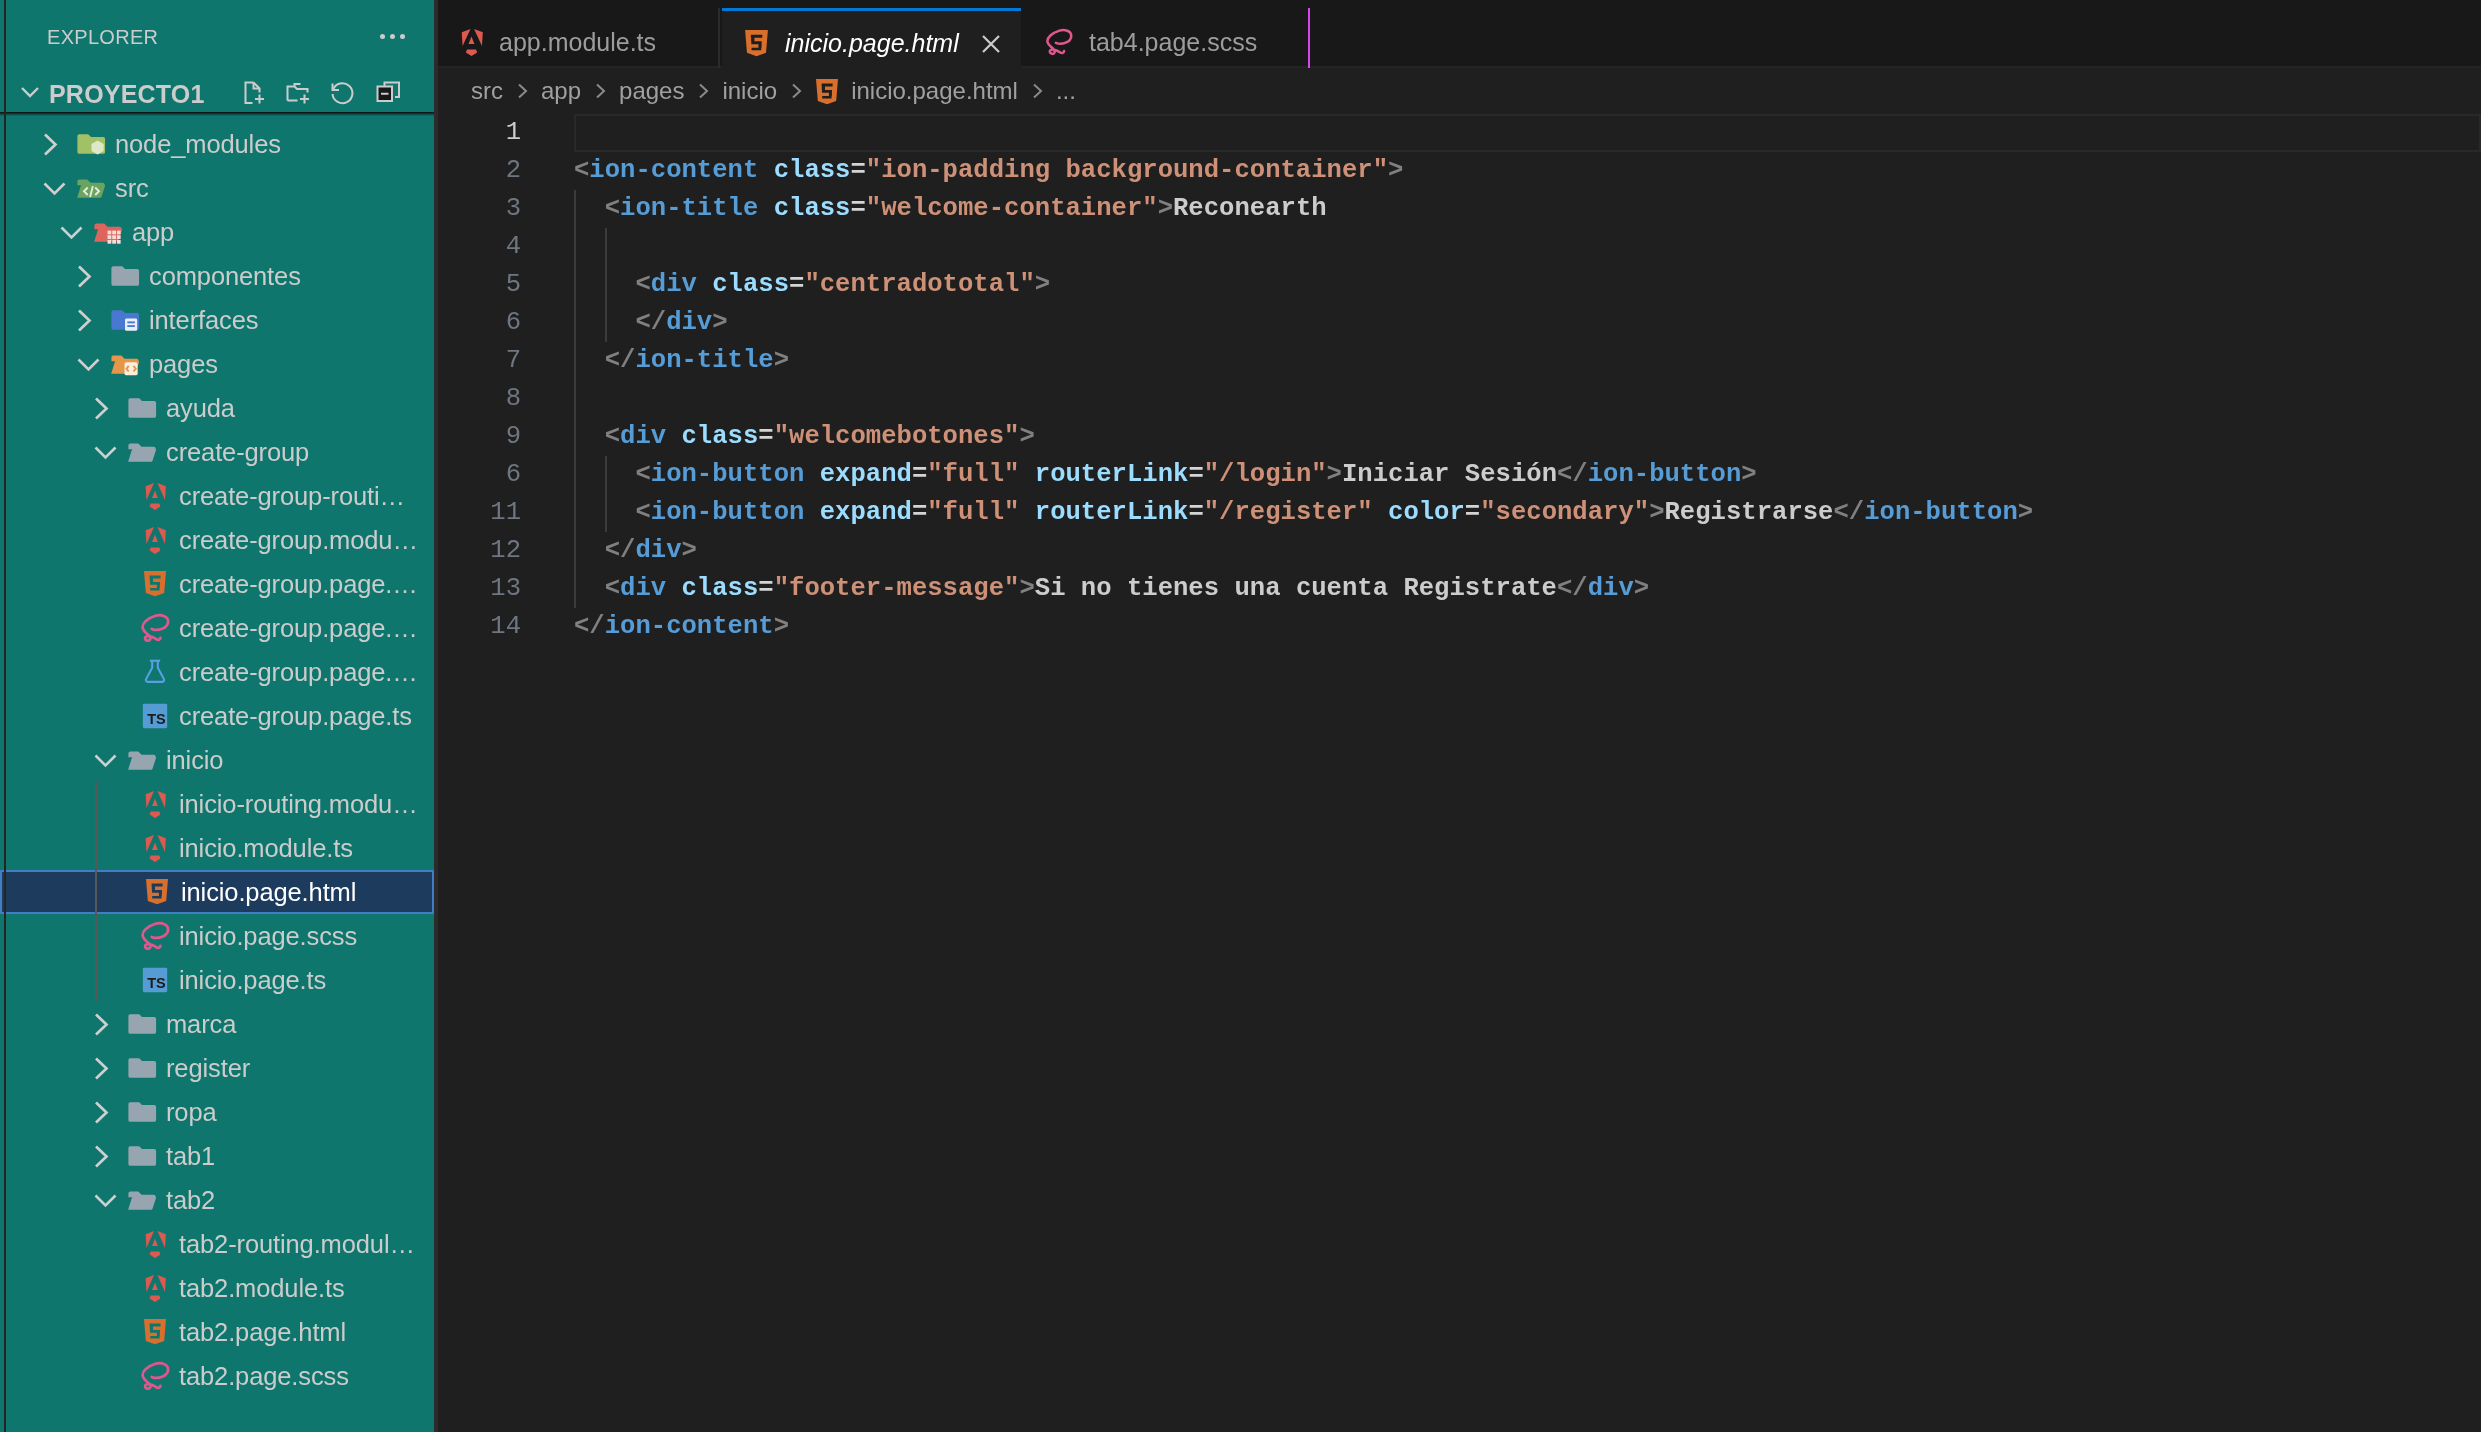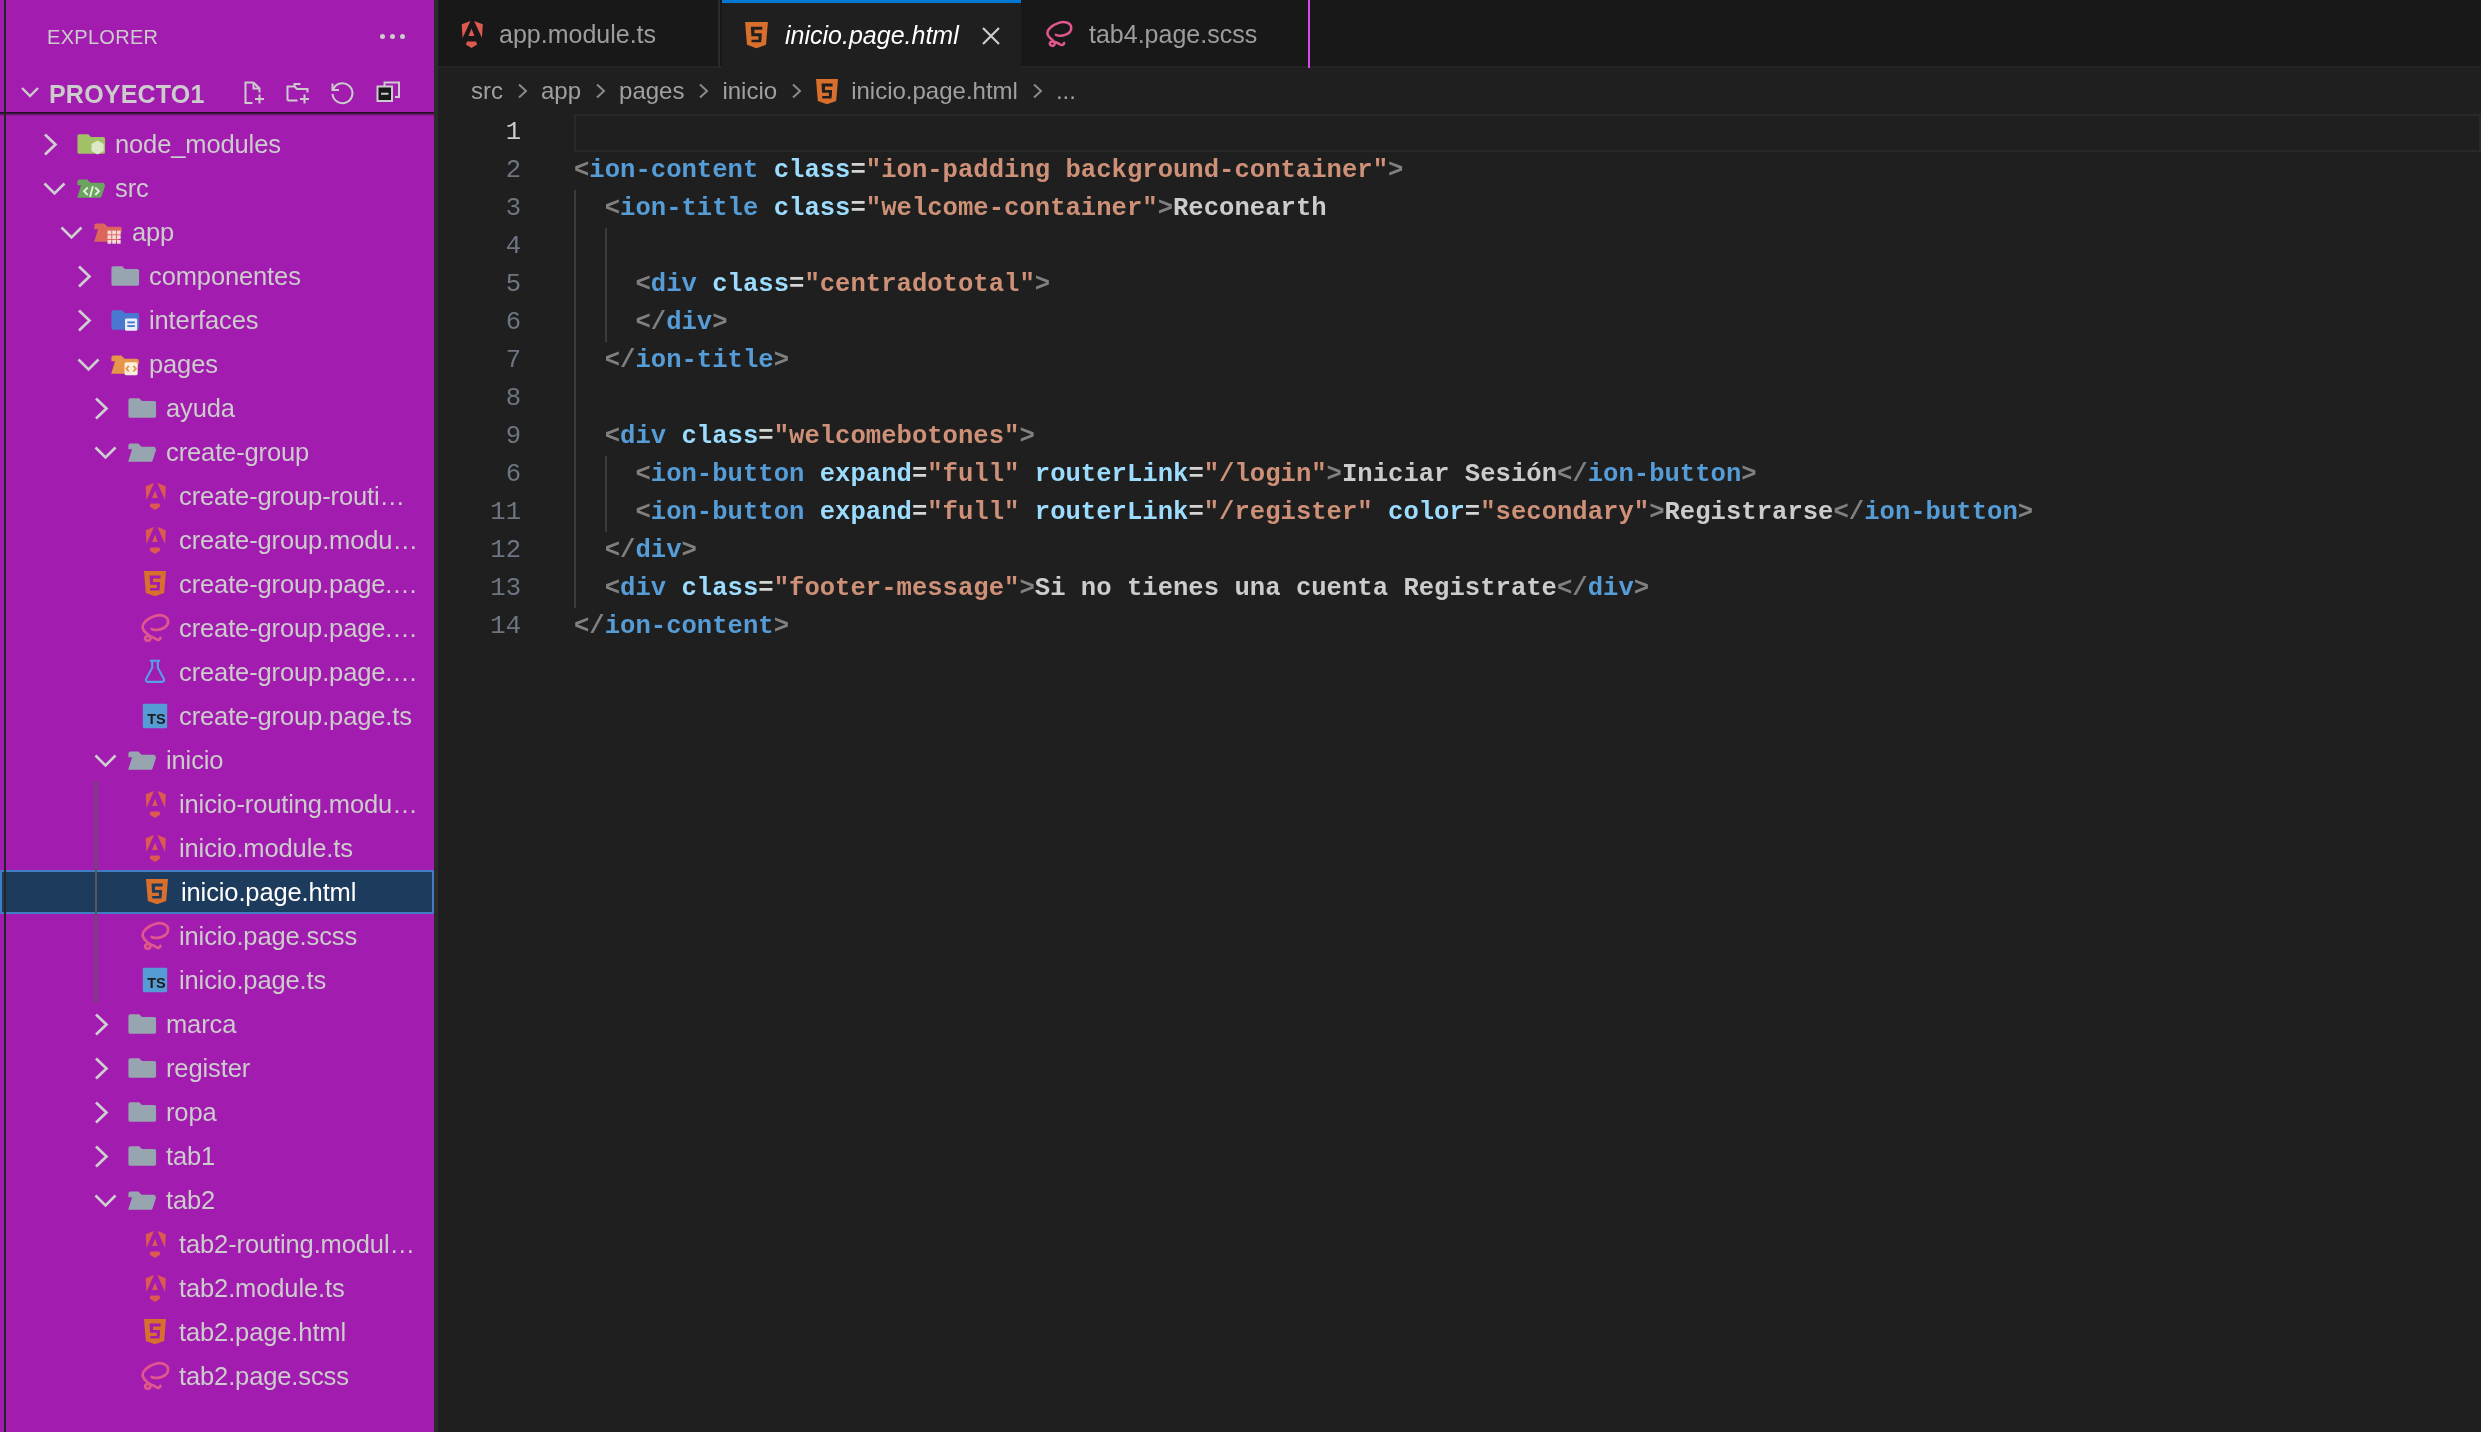--- a/index.html
+++ b/index.html
@@ -1,18 +1,18 @@
 <!DOCTYPE html>
 <html><head>
 <meta charset="utf-8">
 <style>
   * { margin:0; padding:0; box-sizing:border-box; }
   html,body { width:2481px; height:1432px; overflow:hidden; }
   body { background:#1f1f1f; font-family:"Liberation Sans", sans-serif; position:relative; }
-  #sidebar { position:absolute; left:0; top:0; width:434px; height:1432px; background:#a21caf; overflow:hidden; }
+  #sidebar { position:absolute; left:0; top:0; width:434px; height:1432px; background:#0f766e; overflow:hidden; }
   #sbborder { position:absolute; left:434px; top:0; width:4px; height:1432px; background:#2b2b2b; }
   #leftedge { position:absolute; left:4px; top:0; width:2px; height:1432px; background:#242424; }
 
   
   .sb-head { position:absolute; left:0; top:0; width:434px; height:70px; }
   .sb-title { position:absolute; left:47px; top:26px; font-size:20px; letter-spacing:0.3px; color:#cccccc; }
   .sb-dots { position:absolute; left:380px; top:34px; display:flex; gap:5px; }
   .sb-dots i { width:5px; height:5px; border-radius:50%; background:#cccccc; }
 
   .proy-row { position:absolute; left:0; top:70px; width:434px; height:44px; }
@@ -28,21 +28,21 @@
   .row .fico { flex:0 0 30px; margin-right:9px; display:flex; align-items:center; justify-content:center; }
   .row .lbl { letter-spacing:-0.12px; font-size:25.5px; color:#cccccc; white-space:nowrap; overflow:hidden; text-overflow:ellipsis; flex:1 1 auto; padding-right:16px; }
   .p0 { padding-left:42px; } .p1 { padding-left:59px; } .p2 { padding-left:76px; }
   .p3 { padding-left:93px; } .p4 { padding-left:140px; }
   .row.sel { background:#1d3b5d; border:2px solid #417dc4; }
   .row.sel .lbl { color:#ffffff; }
   .guide { position:absolute; width:2px; background:#585858; left:95px; }
 
   
   #tabstrip { position:absolute; left:438px; top:0; width:2043px; height:68px; background:#181818; border-bottom:2px solid #242424; }
-  .tab { position:absolute; top:0; height:68px; display:flex; align-items:center; }
+  .tab { position:absolute; top:8px; height:68px; display:flex; align-items:center; }
   .tab .tlbl { font-size:25px; color:#9d9d9d; white-space:nowrap; }
   #tab1 { left:438px; width:282px; border-right:2px solid #2b2b2b; }
   #tab2 { left:722px; width:299px; background:#1f1f1f; border-top:3px solid #0078d4; height:68px; }
   #tab3 { left:1023px; width:287px; border-right:2px solid #d946ef; }
   #tab2 .tlbl { color:#ffffff; font-style:italic; }
   .tico { margin-left:22px; margin-right:16px; display:flex; }
   .tclose { margin-left:18px; display:flex; }
 
   
   #crumbs { position:absolute; left:438px; top:68px; width:2043px; height:46px; background:#1f1f1f; display:flex; align-items:center; padding-left:33px; font-size:24px; color:#a0a0a0; }

